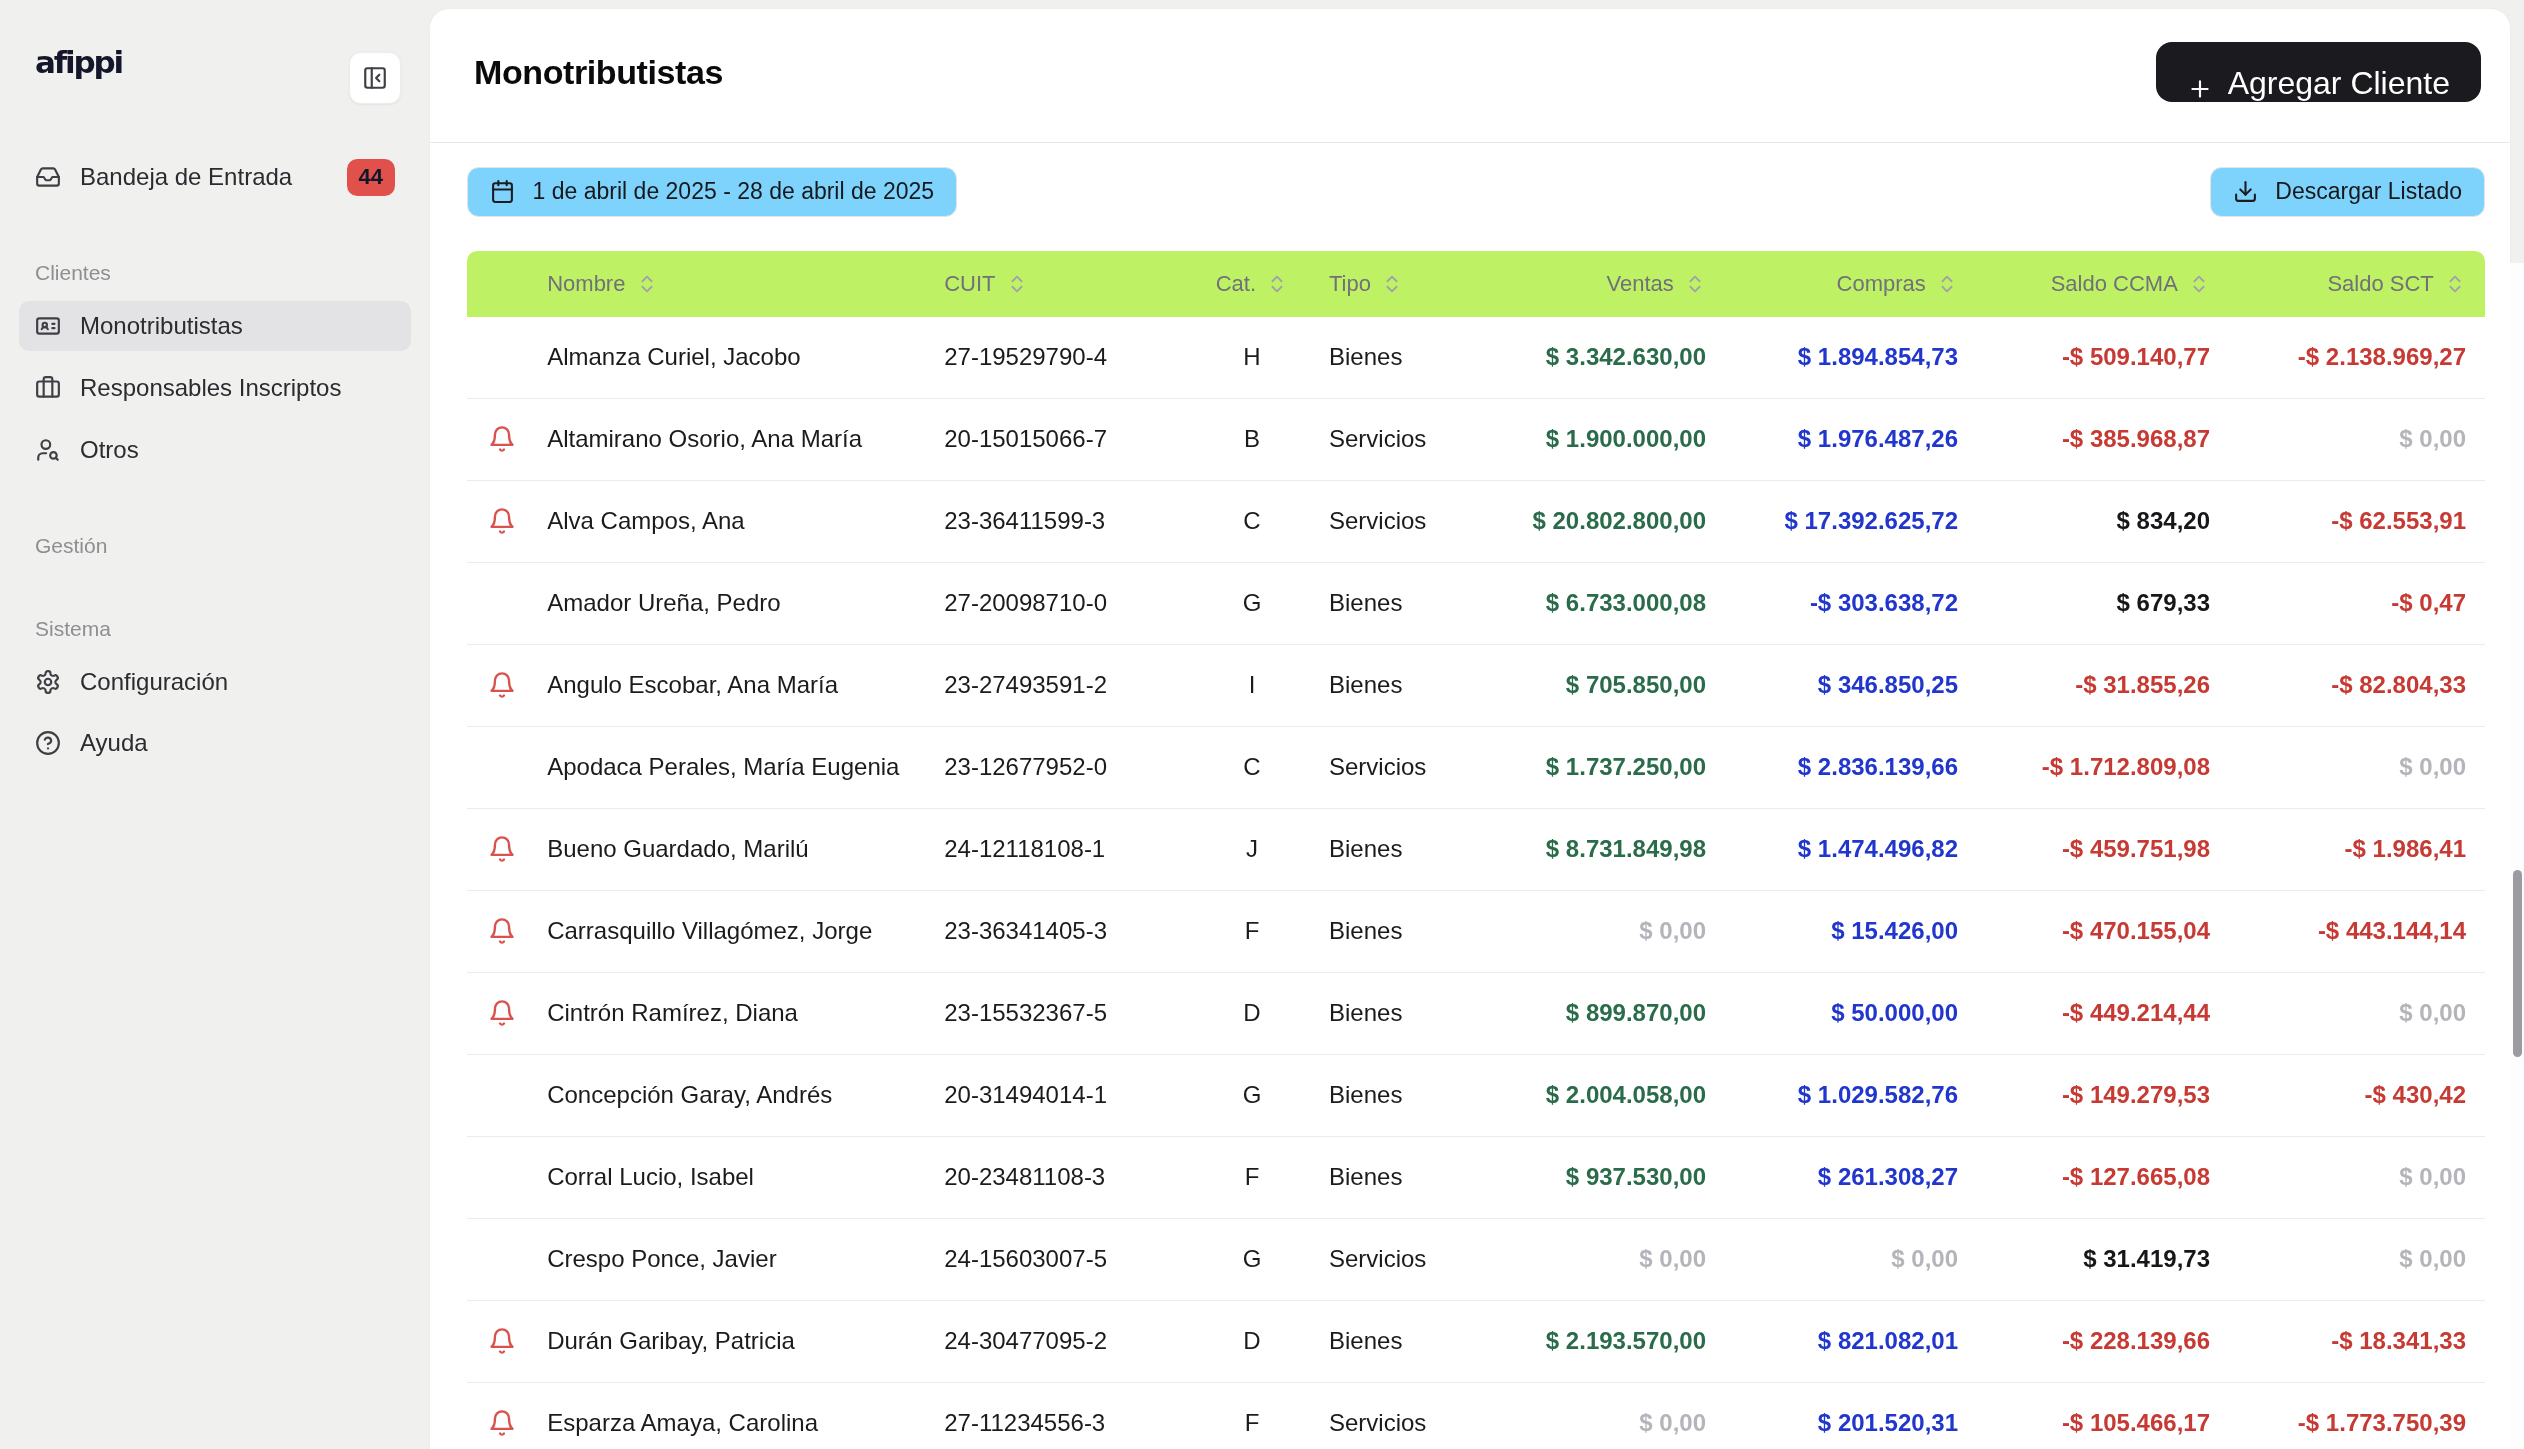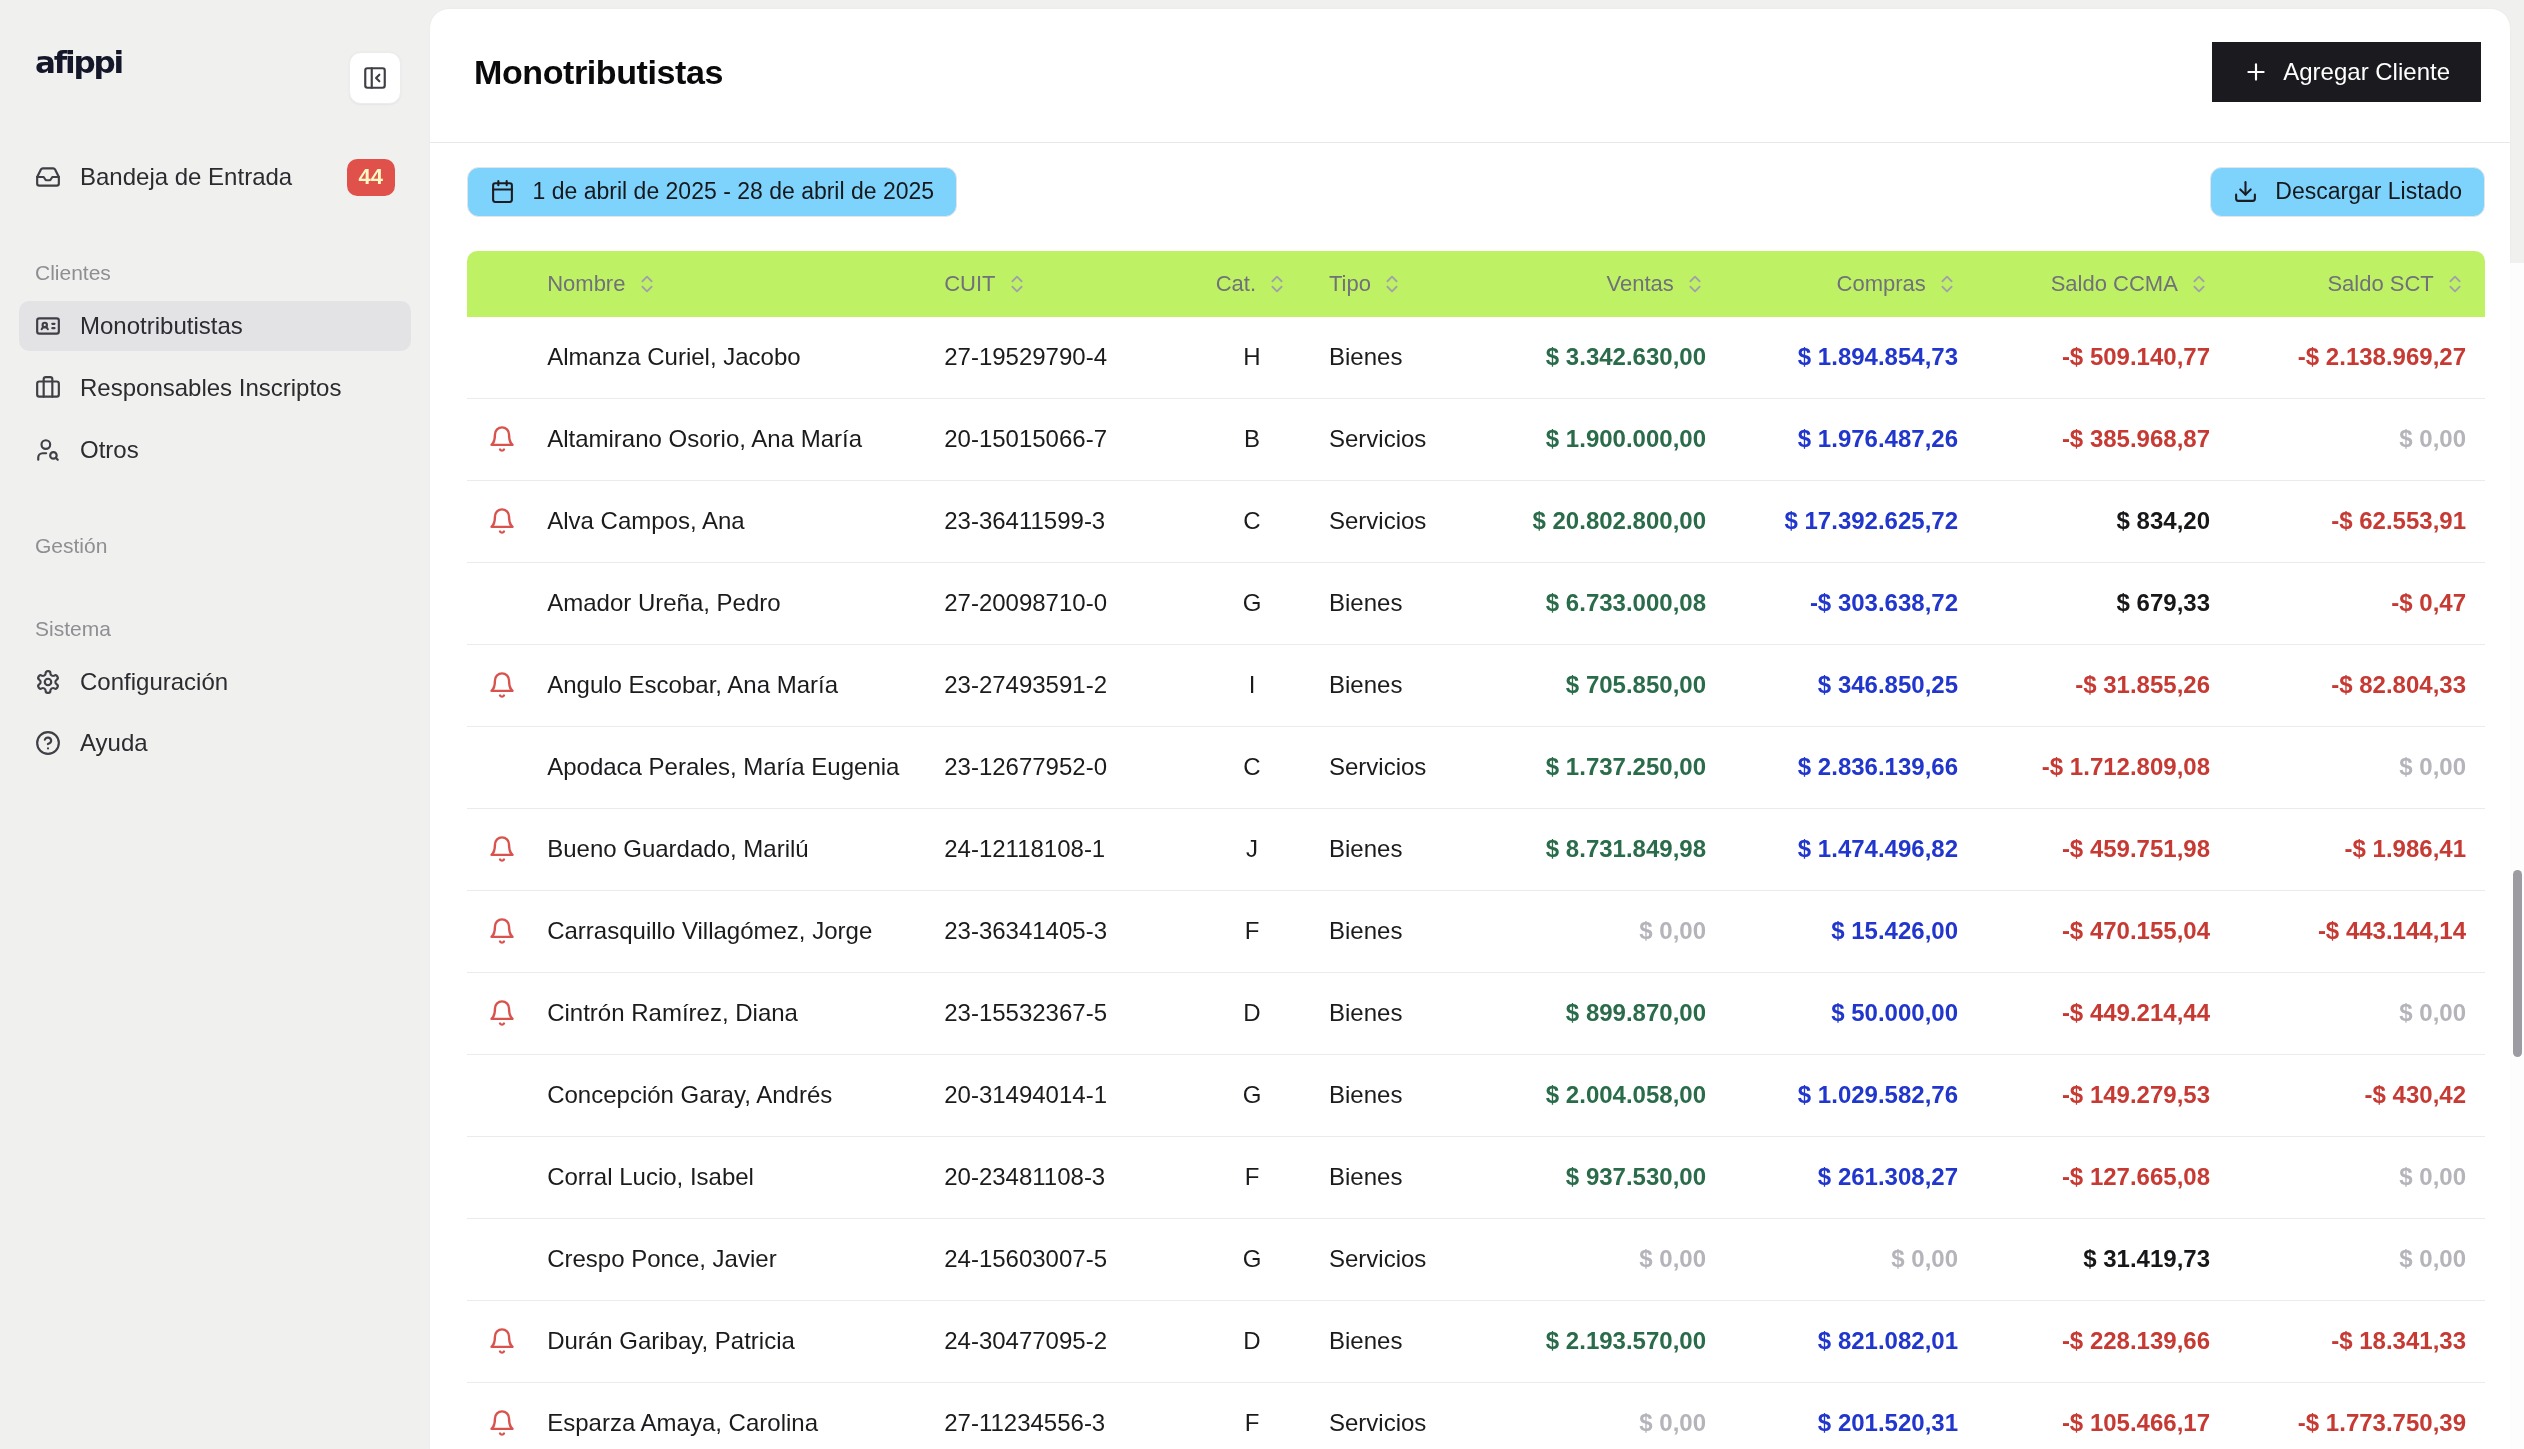--- a/index.html
+++ b/index.html
@@ -17,32 +17,32 @@
   .logo-row{display:flex;justify-content:space-between;align-items:flex-start;padding:45px 29px 0 35px;}
   .logo{font-family:"DejaVu Sans","Liberation Sans",sans-serif;font-weight:800;font-size:31px;letter-spacing:-2.2px;color:#14162a;line-height:1.1;}
   .collapse-btn{width:50px;height:50px;background:#ffffff;border:0.7px solid #ececee;border-radius:11.7px;
     box-shadow:0 0.7px 2.2px rgba(0,0,0,.05);display:flex;align-items:center;justify-content:center;color:#3f3f46;cursor:pointer;margin-top:7.3px;}
   .collapse-btn .icon{width:26px;height:26px;}
   .side-item{display:flex;align-items:center;gap:19px;height:50px;margin:0 19px;padding:0 16px;border-radius:10.2px;
     font-size:24px;color:#2b2b30;cursor:pointer;}
   .side-item .icon{width:26px;height:26px;color:#3f3f46;}
   .side-item.active{background:#e3e3e6;}
   .inbox-item{margin-top:48px;}
-  .badge{margin-left:auto;min-width:28px;padding:0 10.2px;height:37px;border-radius:10.2px;background:#e0514c;color:#fef9c3;
+  .badge{margin-left:auto;min-width:28px;padding:0 10.2px;height:37px;border-radius:10.2px;background:#e0514c;color:#0f172a;
     font-size:22px;font-weight:700;display:flex;align-items:center;justify-content:center;}
   .section-label{margin:59px 0 16px 35px;font-size:21px;color:#8e8e93;}
   .nav-group .side-item{margin-bottom:11.7px;}
 
   
   .card{position:absolute;left:430px;top:8.8px;width:2080px;height:1440px;background:#ffffff;
     border-radius:19px 19px 0 0;box-shadow:0 0.7px 2.2px rgba(0,0,0,.05);box-sizing:border-box;}
   .card-header{position:absolute;top:0;left:0;right:0;height:134px;border-bottom:0.7px solid #e8e8ea;box-sizing:border-box;}
   .page-title{position:absolute;left:44px;top:44px;font-size:34px;font-weight:700;color:#0a0a0c;letter-spacing:-0.4px;}
-  .add-btn{position:absolute;right:29px;top:33px;height:60px;padding:0 31px;border-radius:0;background:#1b1b1f;color:#fff;
-    display:flex;align-items:center;gap:14.6px;font-size:24px;font-weight:500;cursor:pointer;border:none;}
+  .add-btn{position:absolute;right:29px;top:33px;height:60px;padding:0 31px;border-radius:16px;background:#1b1b1f;color:#fff;
+    display:flex;align-items:flex-end;gap:14.6px;font-size:32px;font-weight:500;cursor:pointer;border:none;}
   .add-btn .icon{width:26px;height:26px;}
 
   
   .toolbar{position:absolute;top:158px;left:0;right:0;display:flex;align-items:center;gap:28px;padding:0 25px 0 37px;}
   .search-box{flex:none;width:1126px;height:50px;border:1.5px solid #e5e5e8;border-radius:11.7px;display:flex;align-items:center;
     gap:16px;padding:0 19px;box-sizing:border-box;background:#fff;}
   .search-box .icon{width:23.4px;height:23.4px;color:#8f8f97;}
   .search-box input{border:none;outline:none;flex:1;font-size:23px;color:#1c1c20;font-family:inherit;background:transparent;}
   .search-box input::placeholder{color:#9ca3af;}
   .tool-btn{height:50px;border:1.5px solid #e5e5e8;border-radius:11.7px;background:#7dd3fc;display:flex;align-items:center;gap:17.6px;

